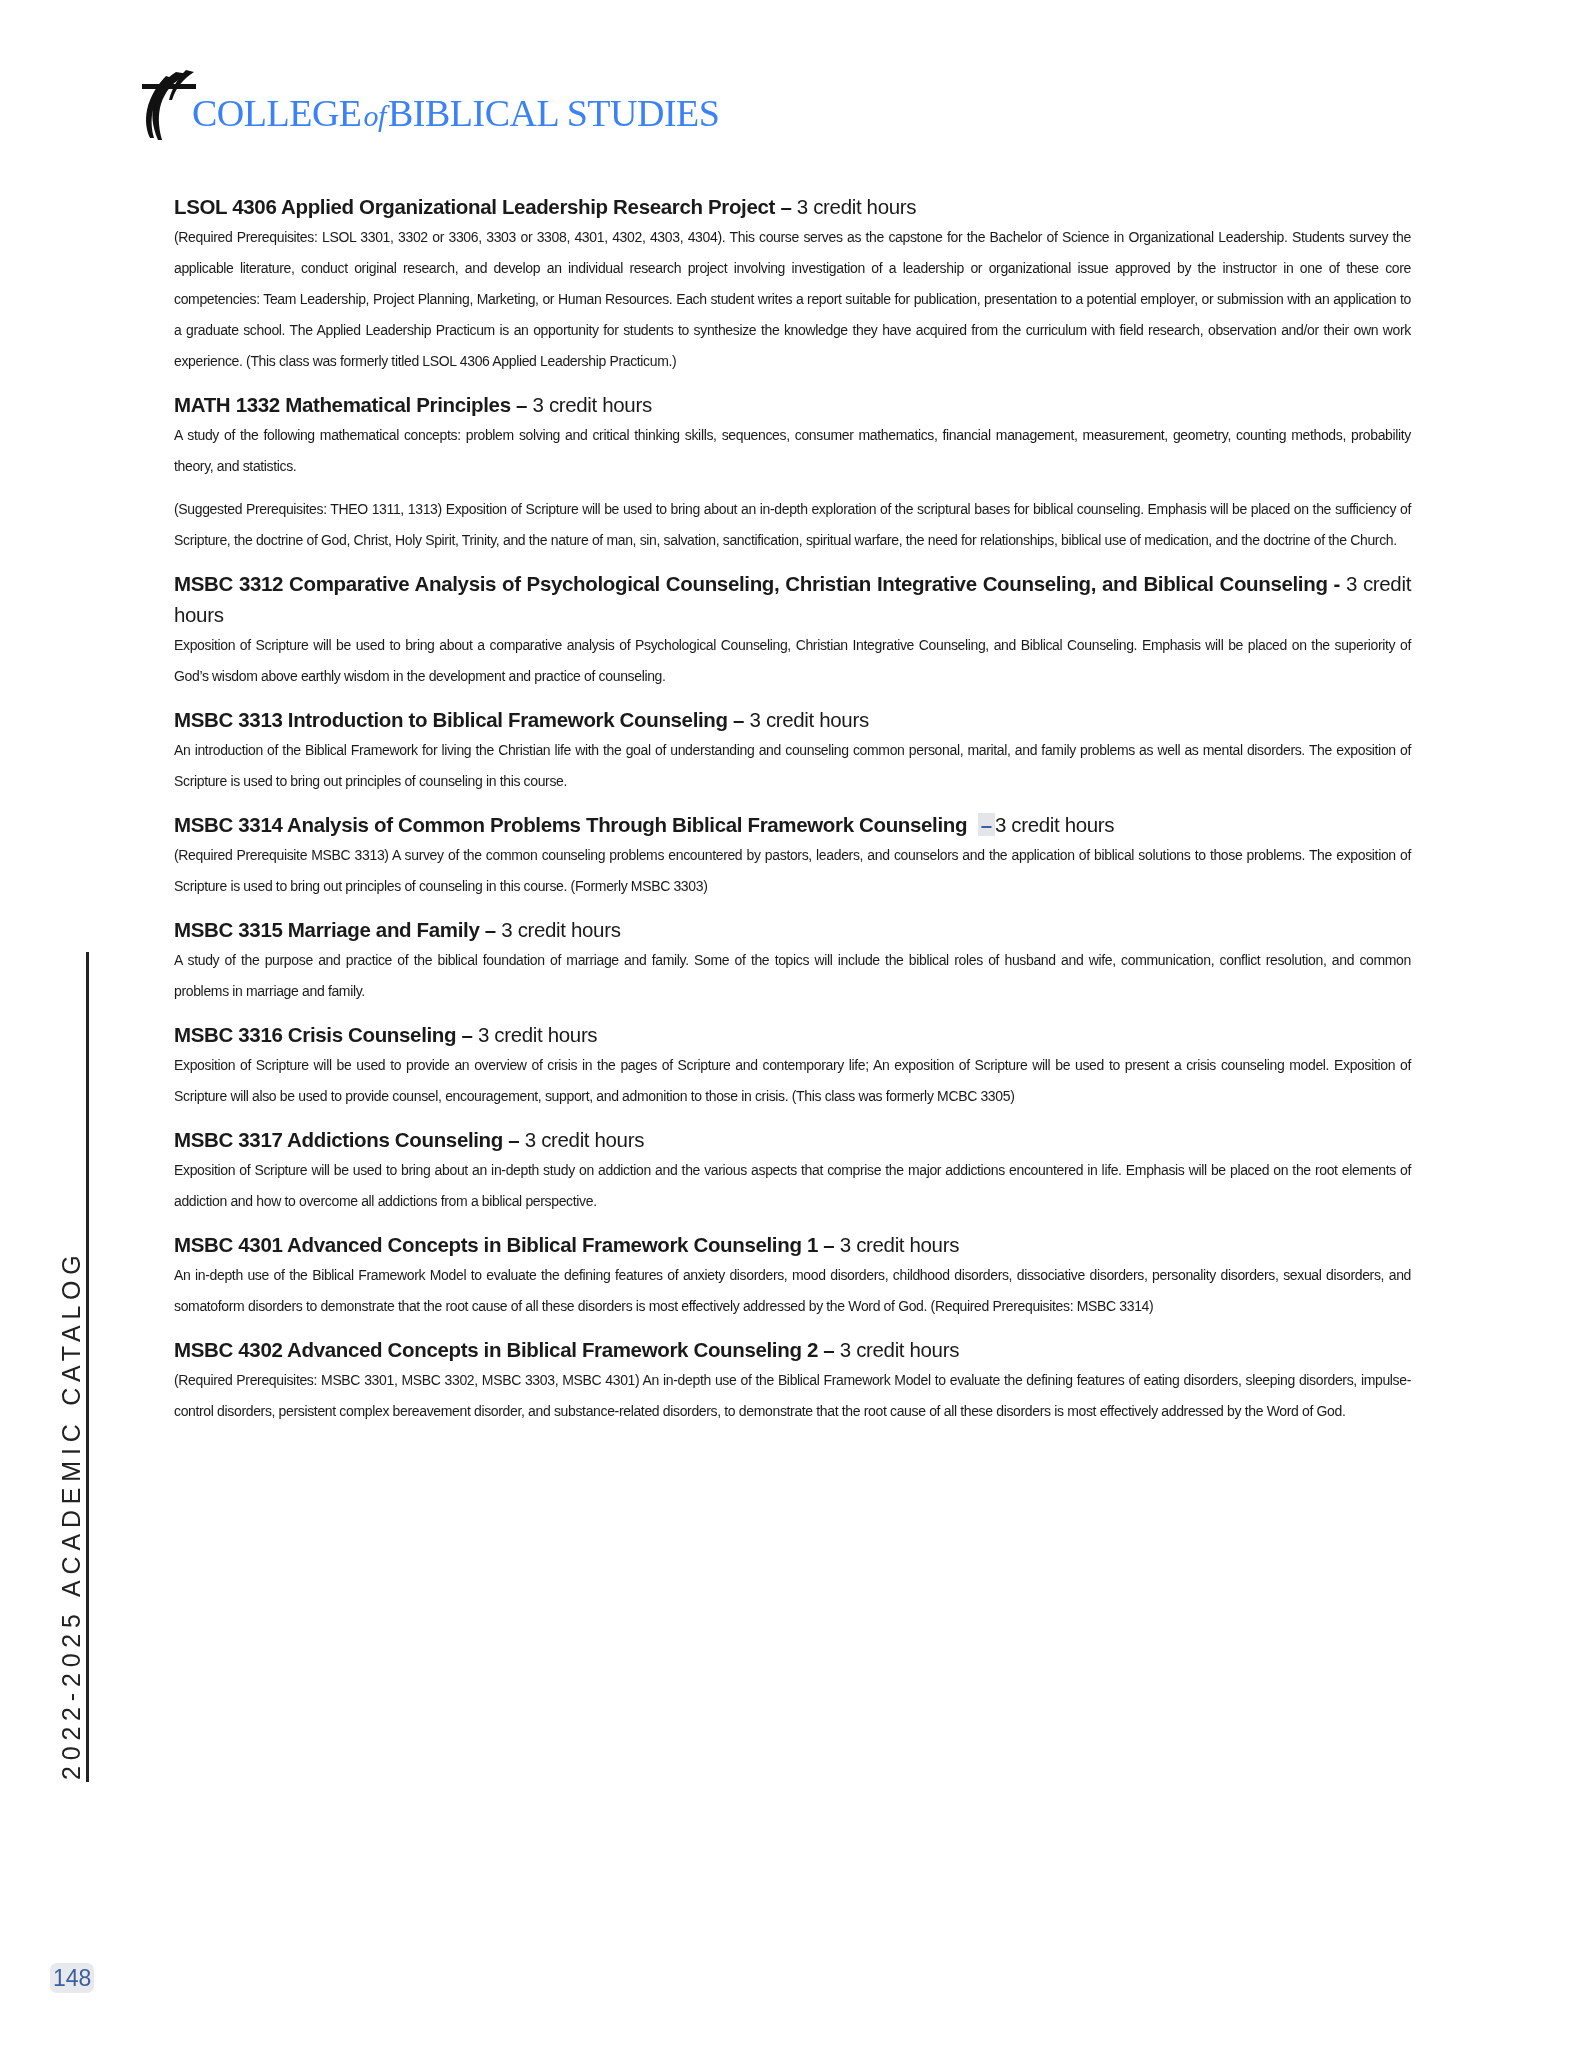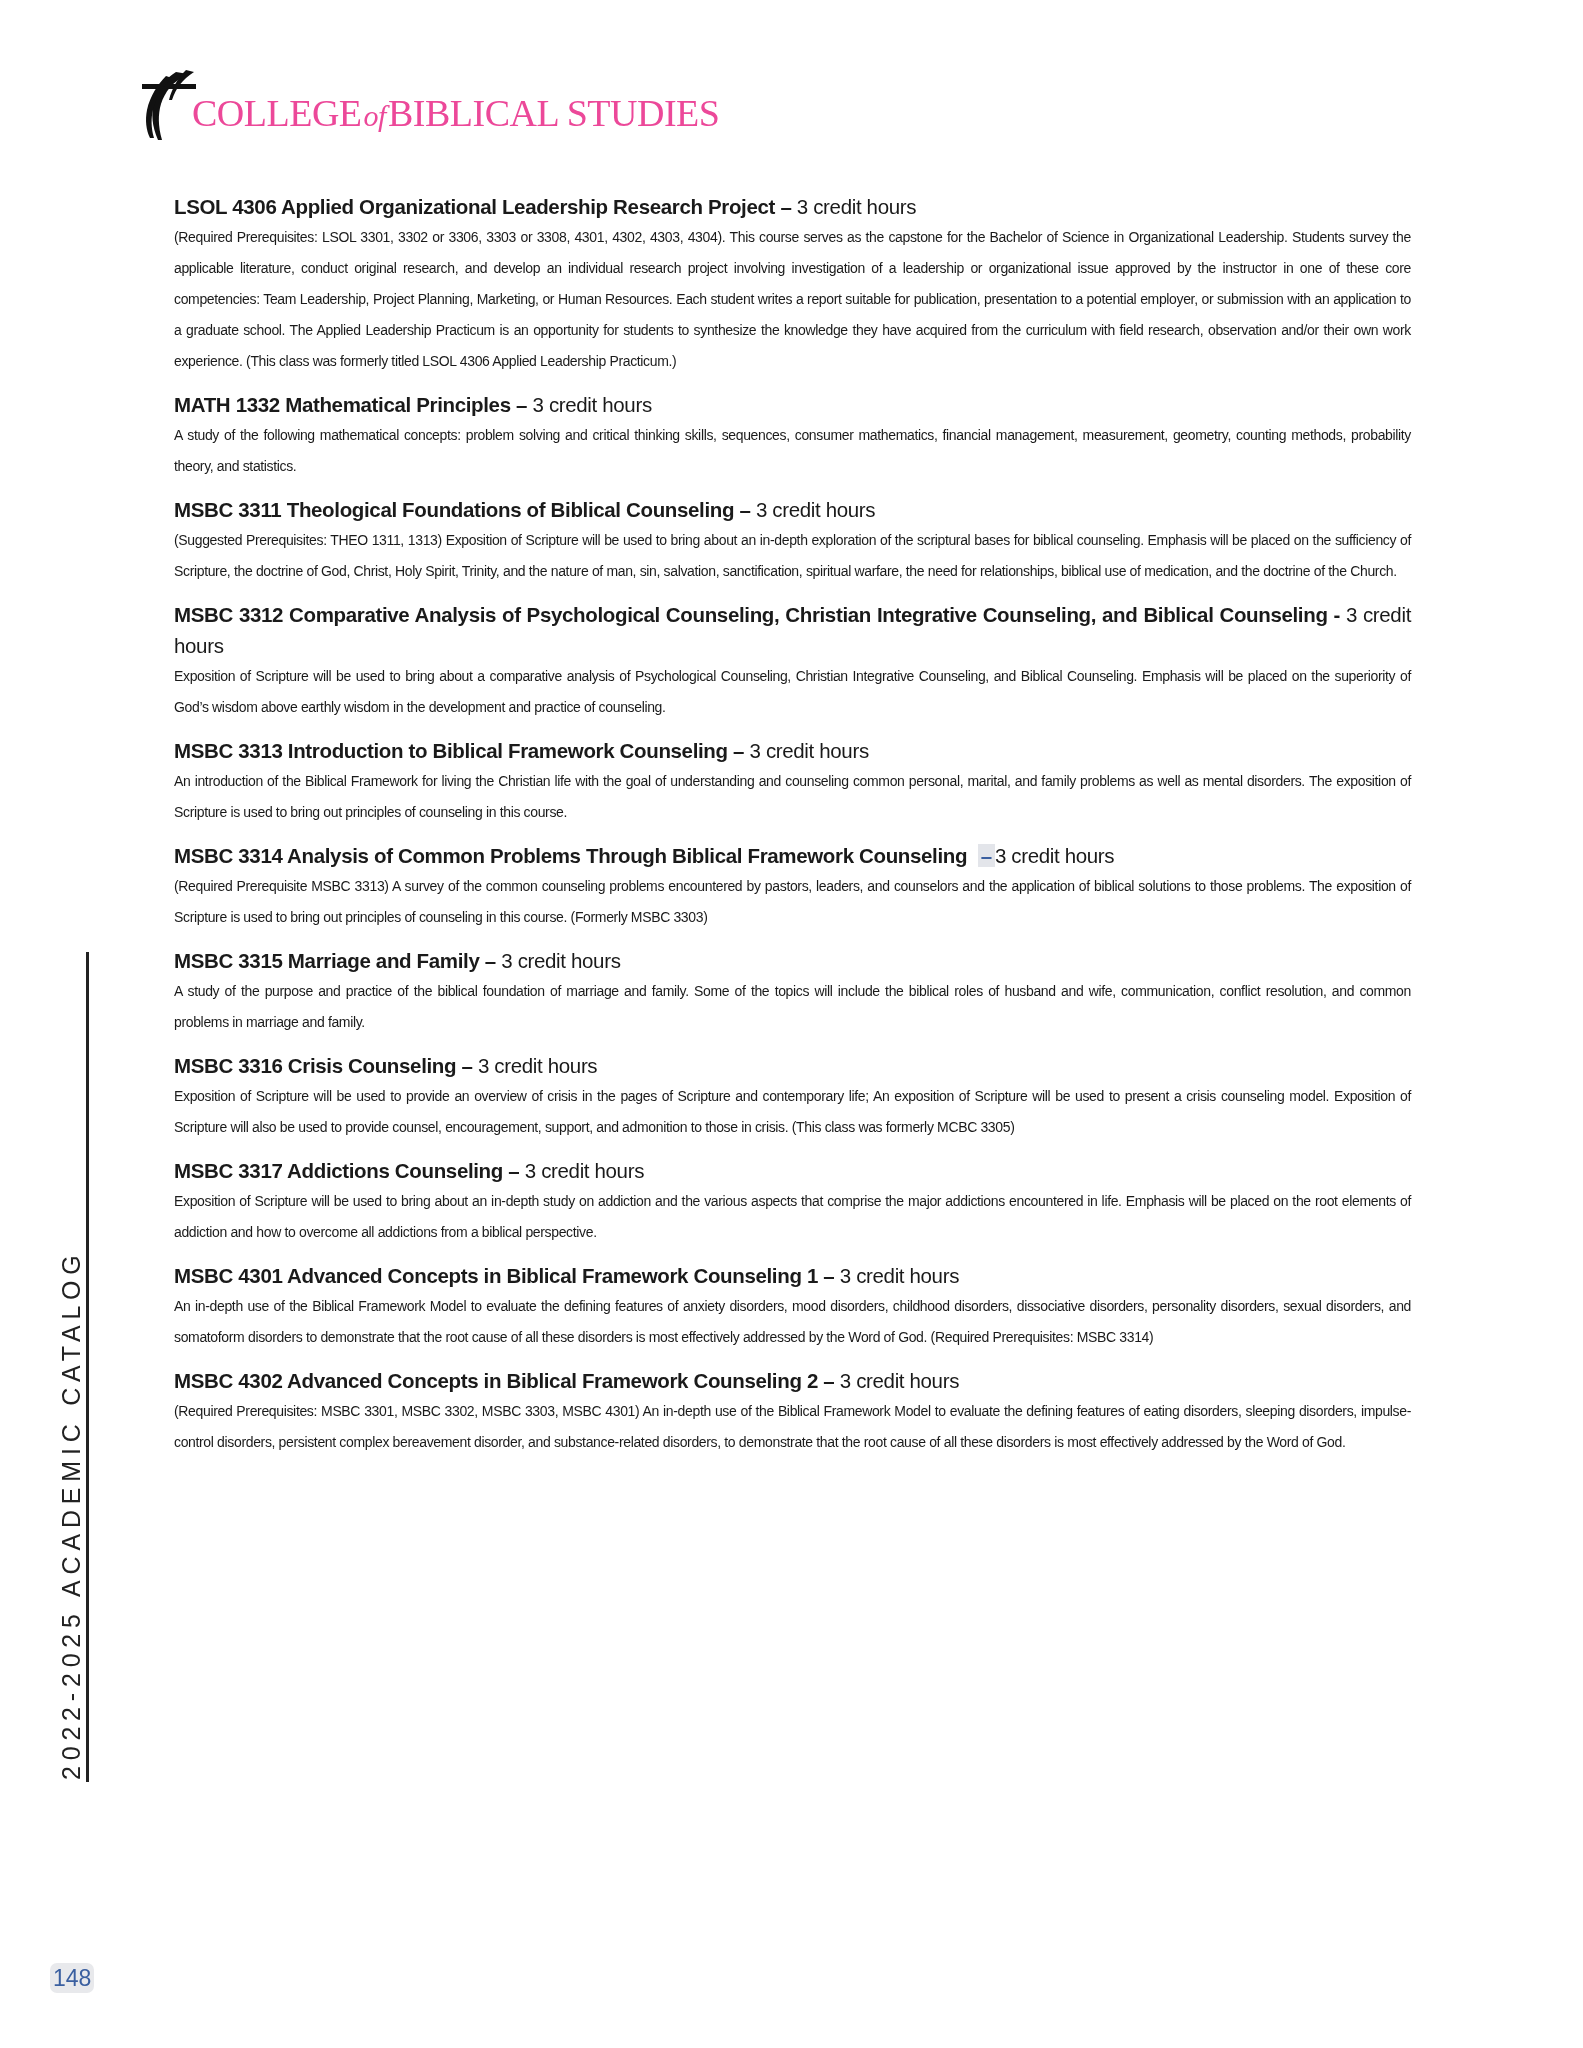--- a/index.html
+++ b/index.html
@@ -23,21 +23,21 @@
       align-items: flex-end;
     }
     .logo-mark {
       width: 64px;
       height: 76px;
       position: relative;
     }
     .logo-text {
       font-family: "Liberation Serif", "DejaVu Serif", serif;
       font-size: 38px;
-      color: #ec4899;
+      color: #3b82f6;
       letter-spacing: -0.5px;
       line-height: 1;
       margin-left: -8px;
       margin-bottom: 12px;
       white-space: nowrap;
     }
     .logo-text .of {
       font-style: italic;
       font-size: 30px;
       margin: 0 2px;
@@ -133,21 +133,20 @@
     <div class="course-title"><span>LSOL 4306 Applied Organizational Leadership Research Project</span> <span class="dash">–</span> <span class="credits">3 credit hours</span></div>
     <div class="course-desc">(Required Prerequisites: LSOL 3301, 3302 or 3306, 3303 or 3308, 4301, 4302, 4303, 4304). This course serves as the capstone for the Bachelor of Science in Organizational Leadership. Students survey the applicable literature, conduct original research, and develop an individual research project involving investigation of a leadership or organizational issue approved by the instructor in one of these core competencies: Team Leadership, Project Planning, Marketing, or Human Resources. Each student writes a report suitable for publication, presentation to a potential employer, or submission with an application to a graduate school. The Applied Leadership Practicum is an opportunity for students to synthesize the knowledge they have acquired from the curriculum with field research, observation and/or their own work experience. (This class was formerly titled LSOL 4306 Applied Leadership Practicum.)</div>
   </div>
 
   <div class="course">
     <div class="course-title"><span>MATH 1332 Mathematical Principles</span> <span class="dash">–</span> <span class="credits">3 credit hours</span></div>
     <div class="course-desc">A study of the following mathematical concepts: problem solving and critical thinking skills, sequences, consumer mathematics, financial management, measurement, geometry, counting methods, probability theory, and statistics.</div>
   </div>
 
   <div class="course">
-    <div class="course-title"><span>MSBC 3311 Theological Foundations of Biblical Counseling</span> <span class="dash">–</span> <span class="credits">3 credit hours</span></div>
     <div class="course-desc">(Suggested Prerequisites: THEO 1311, 1313) Exposition of Scripture will be used to bring about an in-depth exploration of the scriptural bases for biblical counseling. Emphasis will be placed on the sufficiency of Scripture, the doctrine of God, Christ, Holy Spirit, Trinity, and the nature of man, sin, salvation, sanctification, spiritual warfare, the need for relationships, biblical use of medication, and the doctrine of the Church.</div>
   </div>
 
   <div class="course">
     <div class="course-title" style="text-align-last: left;"><span>MSBC 3312 Comparative Analysis of Psychological Counseling, Christian Integrative Counseling, and Biblical Counseling</span> <span class="dash">-</span> <span class="credits">3 credit hours</span></div>
     <div class="course-desc">Exposition of Scripture will be used to bring about a comparative analysis of Psychological Counseling, Christian Integrative Counseling, and Biblical Counseling. Emphasis will be placed on the superiority of God’s wisdom above earthly wisdom in the development and practice of counseling.</div>
   </div>
 
   <div class="course">
     <div class="course-title"><span>MSBC 3313 Introduction to Biblical Framework Counseling</span> <span class="dash">–</span> <span class="credits">3 credit hours</span></div>

